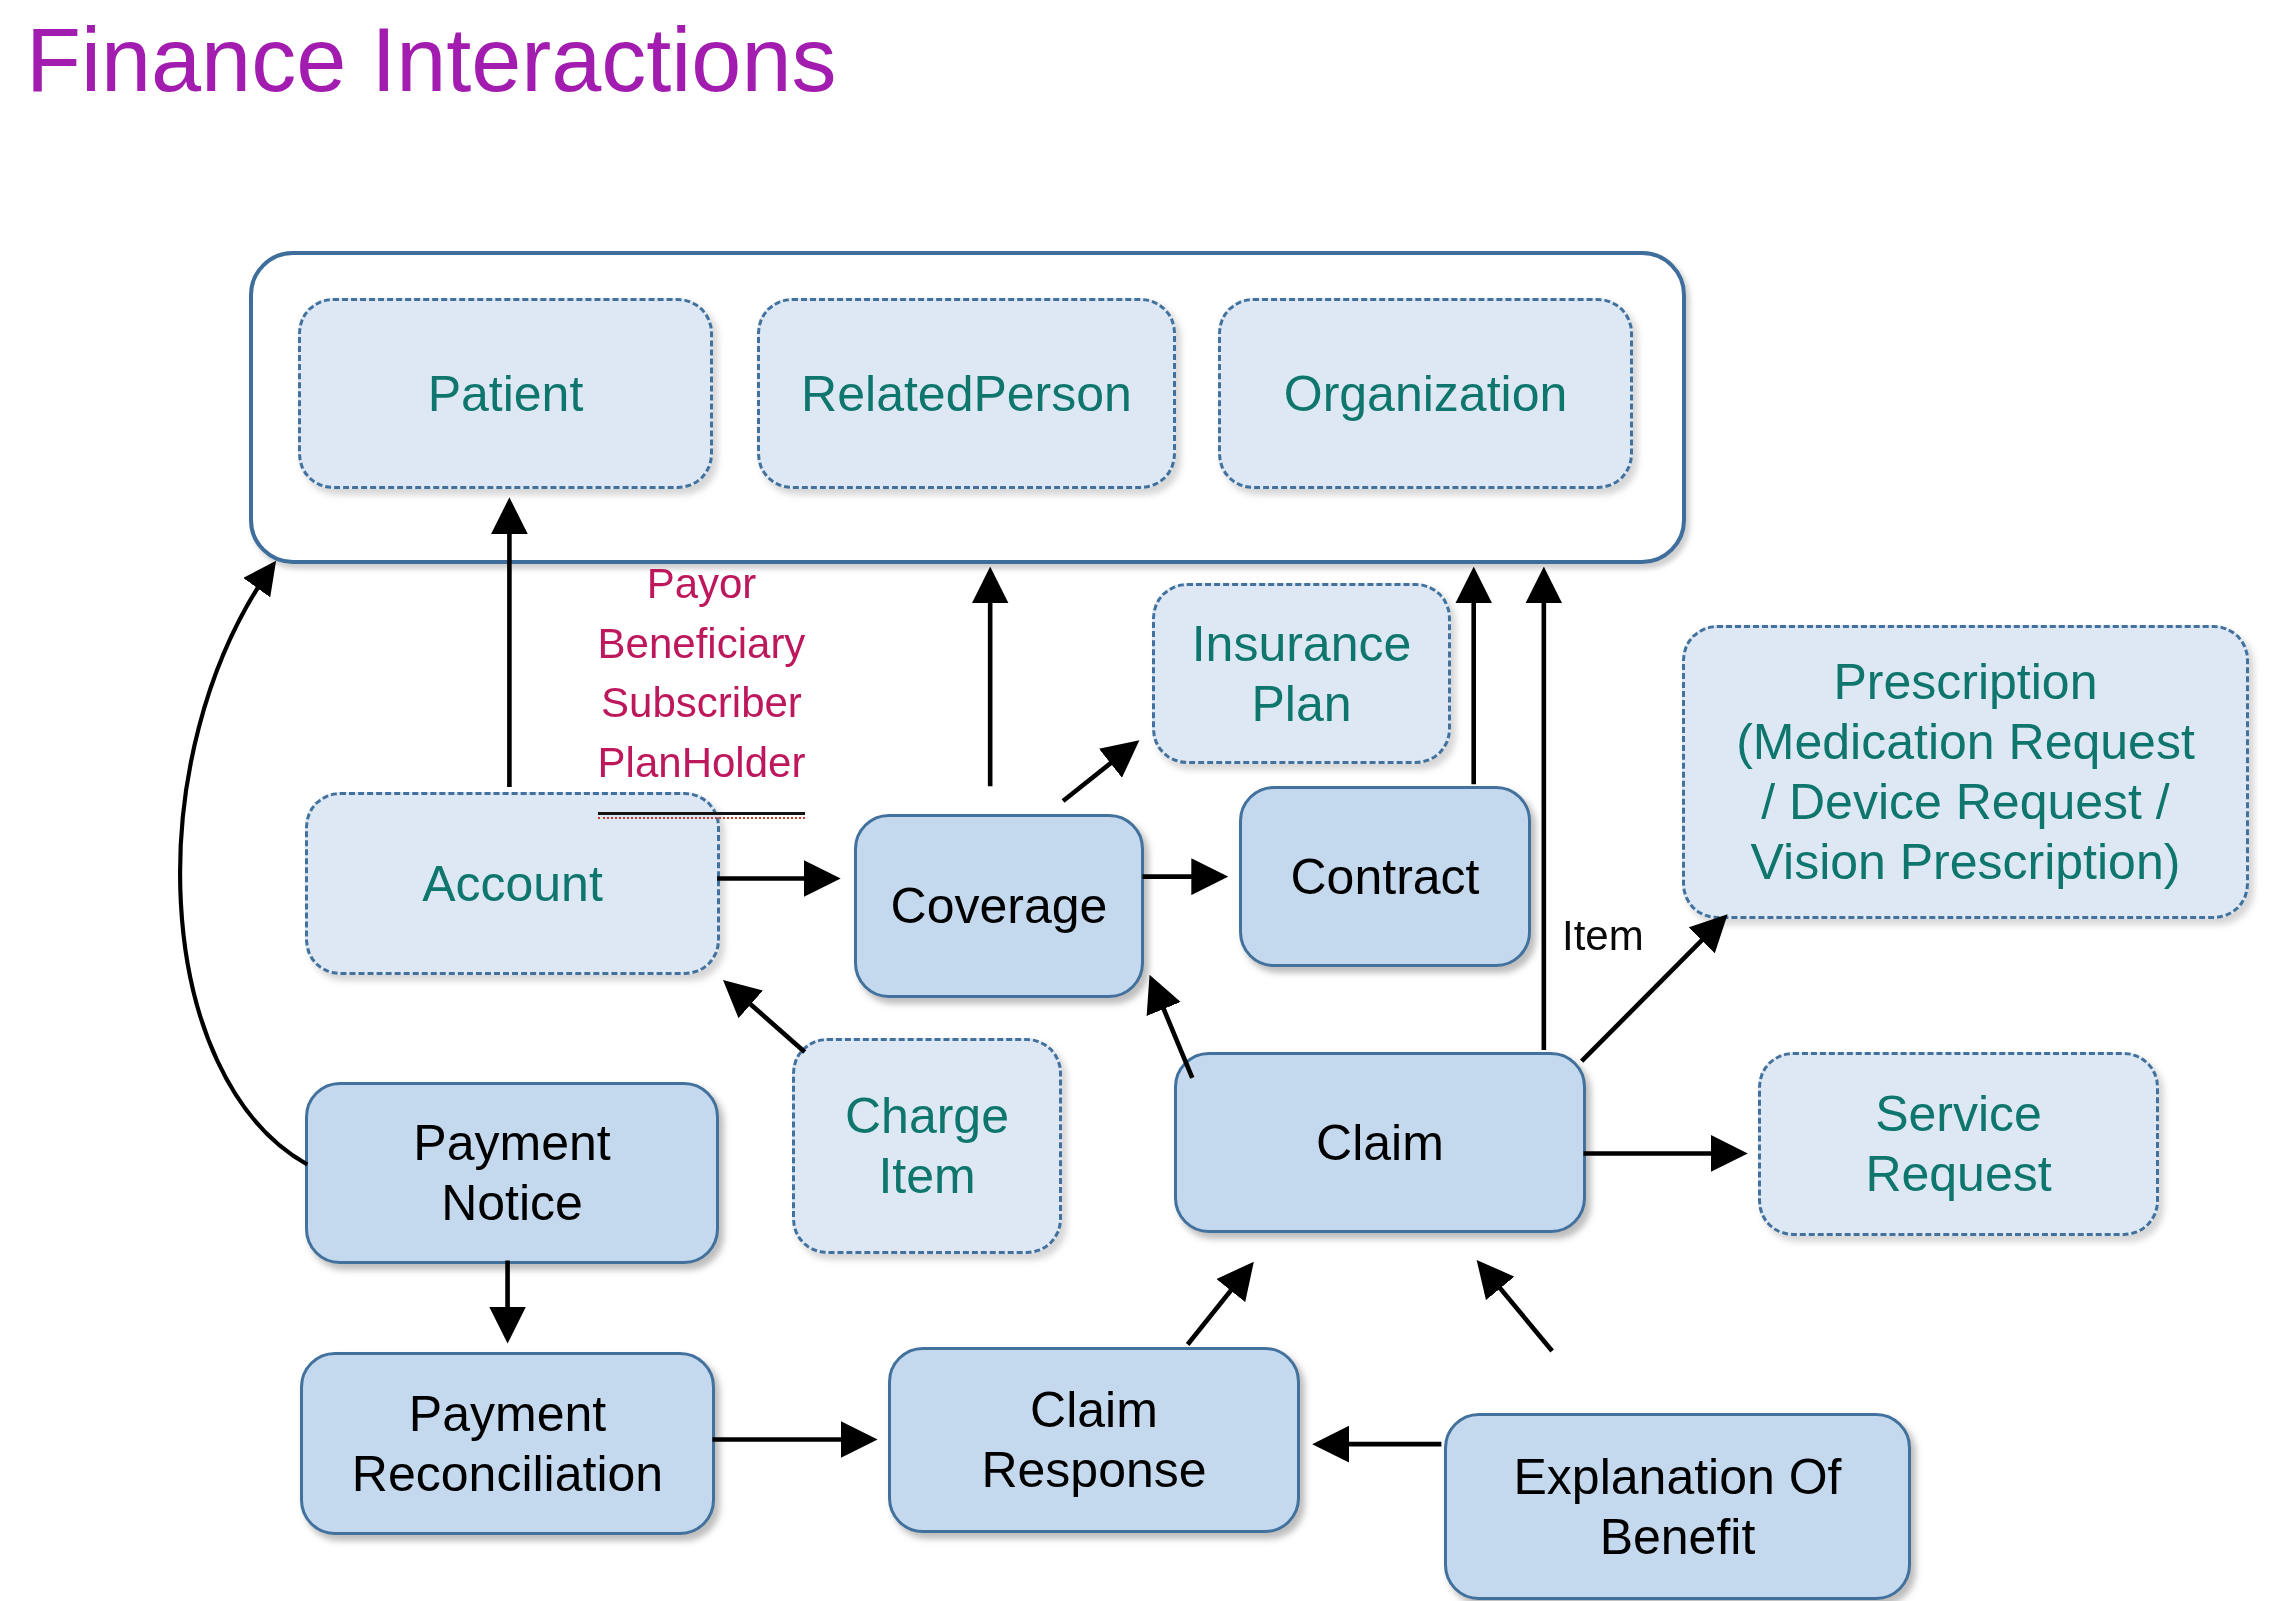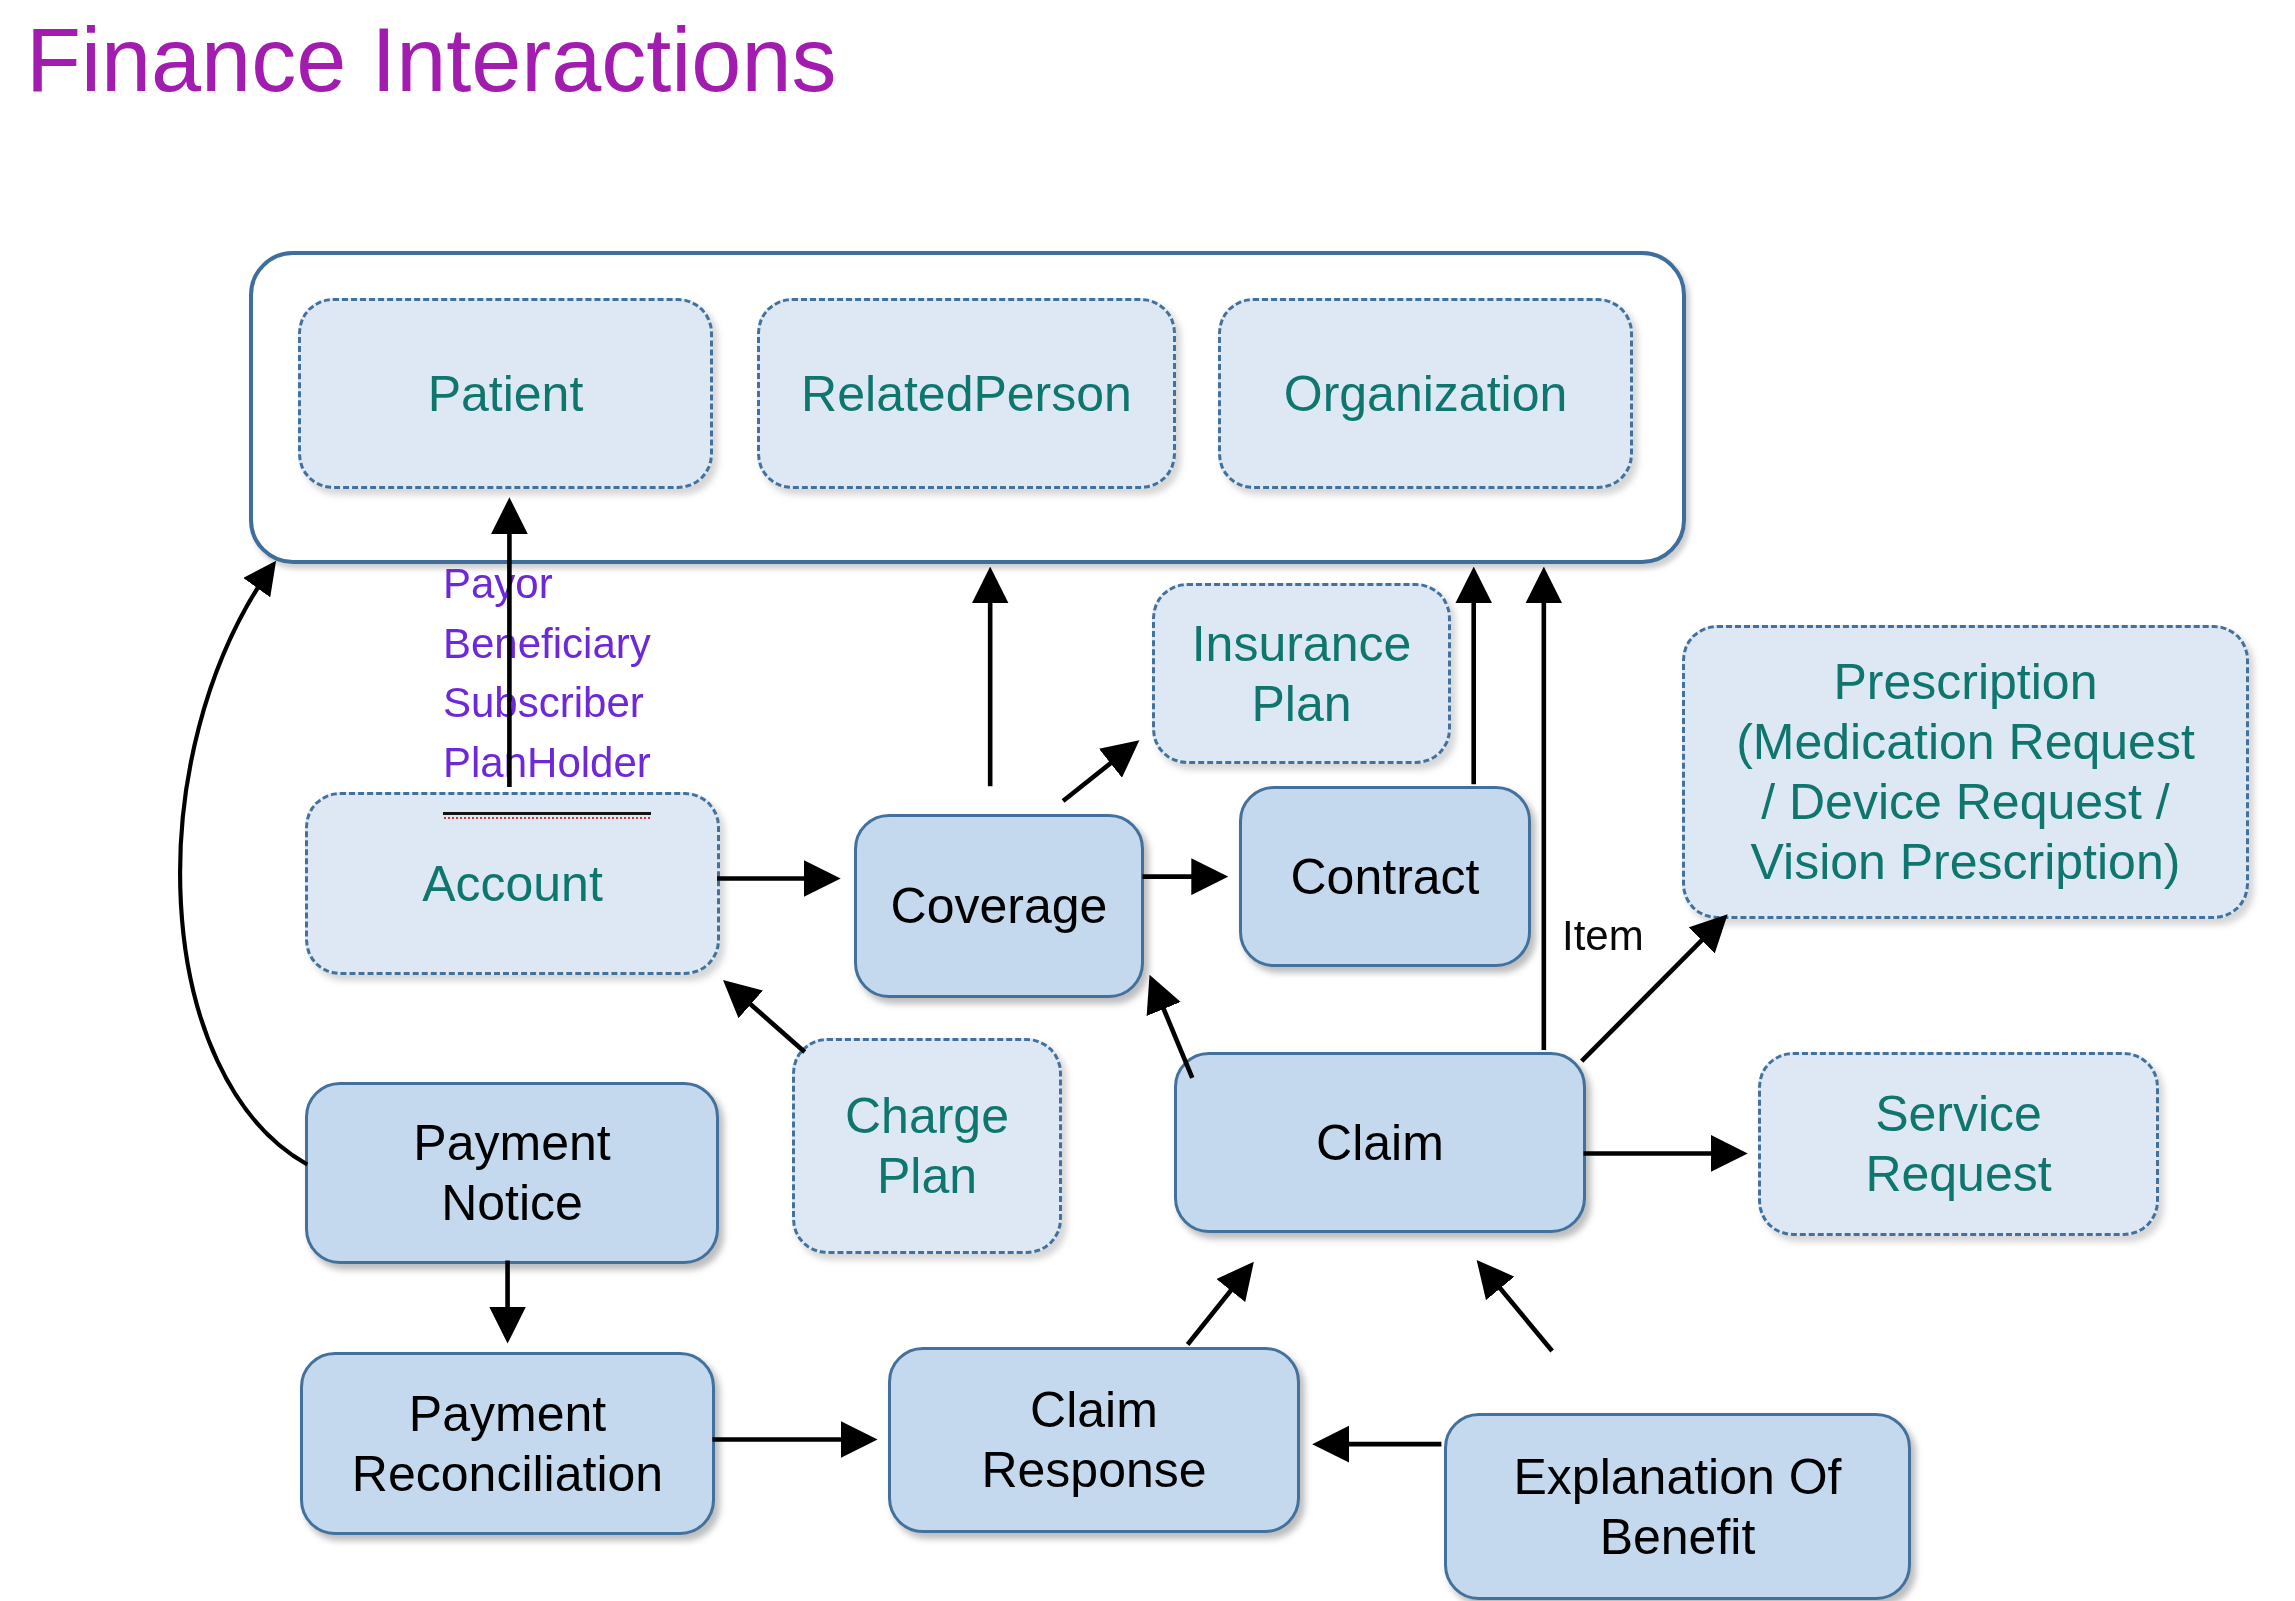--- a/index.html
+++ b/index.html
@@ -23,22 +23,22 @@
   }
   .solid{
     background:#c5d9ee;border:3.7px solid #41719c;color:#000;
     box-shadow:4.6px 5.5px 6.5px rgba(110,110,110,.45);
   }
   .dashed{
     background:#dde8f4;border:3.7px dashed #41719c;color:#0f766e;
     box-shadow:4.6px 5.5px 6.5px rgba(140,140,140,.35);
   }
   .roles{
-    position:absolute;right:1335px;top:554px;width:517px;text-align:left;
-    font-size:42px;line-height:1.42;color:#6d28d9;
+    position:absolute;right:1335px;top:554px;width:517px;text-align:center;
+    font-size:42px;line-height:1.42;color:#be185d;
   }
   .u-spell{display:inline-block;border-bottom:3.7px solid #141414;position:relative;padding-bottom:19px;}
   .u-spell::after{
     content:"";position:absolute;left:0.9px;right:0.9px;bottom:-7.4px;
     border-bottom:2.8px dotted #cf3a2a;
   }
   .payee{
     position:absolute;left:1562px;top:912px;font-size:42px;color:#0a0a0a;white-space:nowrap;
   }
   svg.arrows{position:absolute;left:0;top:0;pointer-events:none;}
@@ -60,21 +60,21 @@
 Plan</div>
   <div class="node dashed" style="left:1682px;top:605px;width:561px;height:288px;margin-top:20px;">Prescription
 (Medication Request
 / Device Request /
 Vision Prescription)</div>
   <div class="node dashed" style="left:305px;top:792px;width:409px;height:177px;">Account</div>
   <div class="node solid" style="left:854px;top:814px;width:284px;height:178px;">Coverage</div>
   <div class="node solid" style="left:1239px;top:786px;width:286px;height:175px;">Contract</div>
 
   <div class="node dashed" style="left:792px;top:1038px;width:264px;height:210px;">Charge
-Plan</div>
+Item</div>
   <div class="node solid" style="left:1174px;top:1052px;width:406px;height:175px;">Claim</div>
   <div class="node dashed" style="left:1758px;top:1052px;width:395px;height:178px;">Service
 Request</div>
   <div class="node solid" style="left:305px;top:1082px;width:408px;height:176px;">Payment
 Notice</div>
 
   <div class="node solid" style="left:300px;top:1352px;width:409px;height:177px;">Payment
 Reconciliation</div>
   <div class="node solid" style="left:888px;top:1347px;width:406px;height:180px;">Claim
 Response</div>

